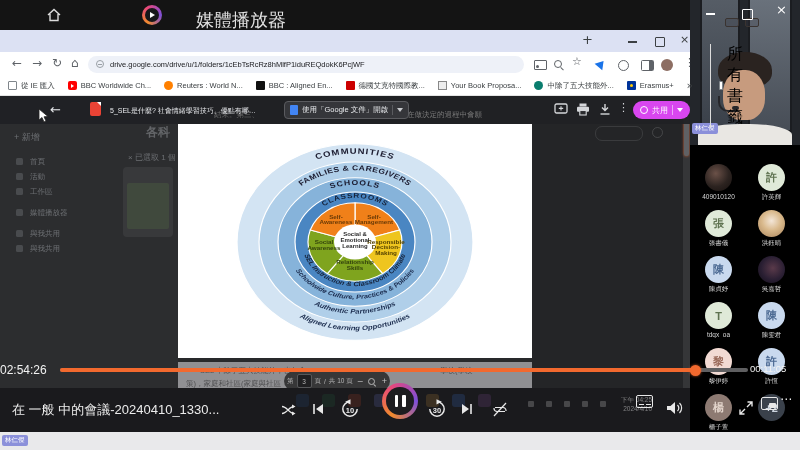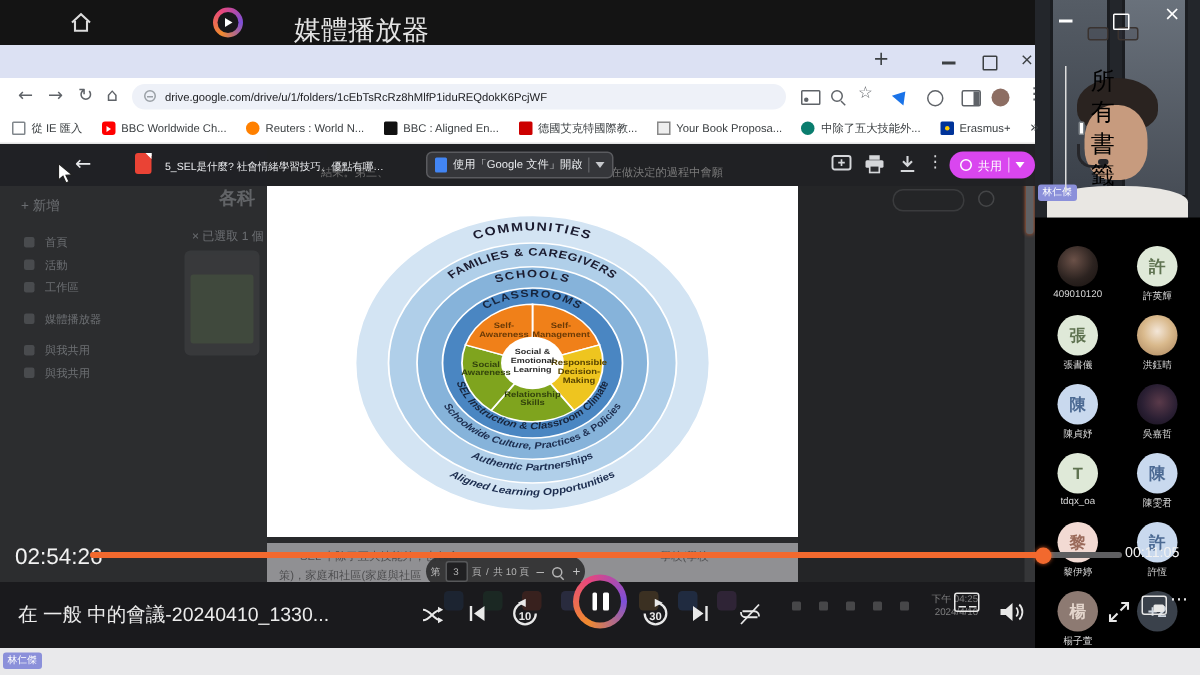--- a/index.html
+++ b/index.html
@@ -132,21 +132,21 @@
   .wc-max{left:742px;top:9px;width:9px;height:9px;border:1.5px solid #fff;border-radius:1px;z-index:40;}
   .wc-close{left:776px;top:3px;font-size:13px;color:#fff;z-index:40;}
 
   .pgrid{position:absolute;left:2px;top:164px;width:106px;display:grid;grid-template-columns:53px 53px;grid-auto-rows:46px;}
   .pcell{display:flex;flex-direction:column;align-items:center;}
   .pav{width:27px;height:27px;border-radius:50%;display:flex;align-items:center;justify-content:center;font-size:11px;font-weight:bold;}
   .pname{font-size:6.5px;color:#d8d8d8;margin-top:2px;max-width:52px;white-space:nowrap;overflow:hidden;}
 
   
   .timeline{left:0;top:360px;width:800px;height:18px;z-index:25;}
-  .t-el{position:absolute;left:10px;top:3px;font-size:15px;color:#f2f2f2;}
+  .t-el{position:absolute;left:0;top:3px;font-size:12px;color:#f2f2f2;}
   .t-rem{position:absolute;left:750px;top:3px;font-size:9.5px;color:#f2f2f2;}
   .track{position:absolute;left:60px;top:8px;width:688px;height:3.5px;background:#5f5f61;border-radius:2px;}
   .fill{position:absolute;left:0;top:0;height:100%;background:#f2692e;border-radius:2px;}
   .thumb{position:absolute;left:690px;top:4.5px;width:11px;height:11px;border-radius:50%;background:#f2692e;box-shadow:0 0 3px rgba(242,105,46,.8);}
 
   
   .controlbar{left:0;top:388px;width:800px;height:44px;z-index:20;}
   .cb-bg{position:absolute;left:0;top:0;width:690px;height:44px;background:#1a1a1d;}
   .cb-title{position:absolute;left:12px;top:13px;font-size:13px;color:#ececec;max-width:262px;}
   .ghosticons{position:absolute;top:6px;display:flex;gap:13px;opacity:.16;}

